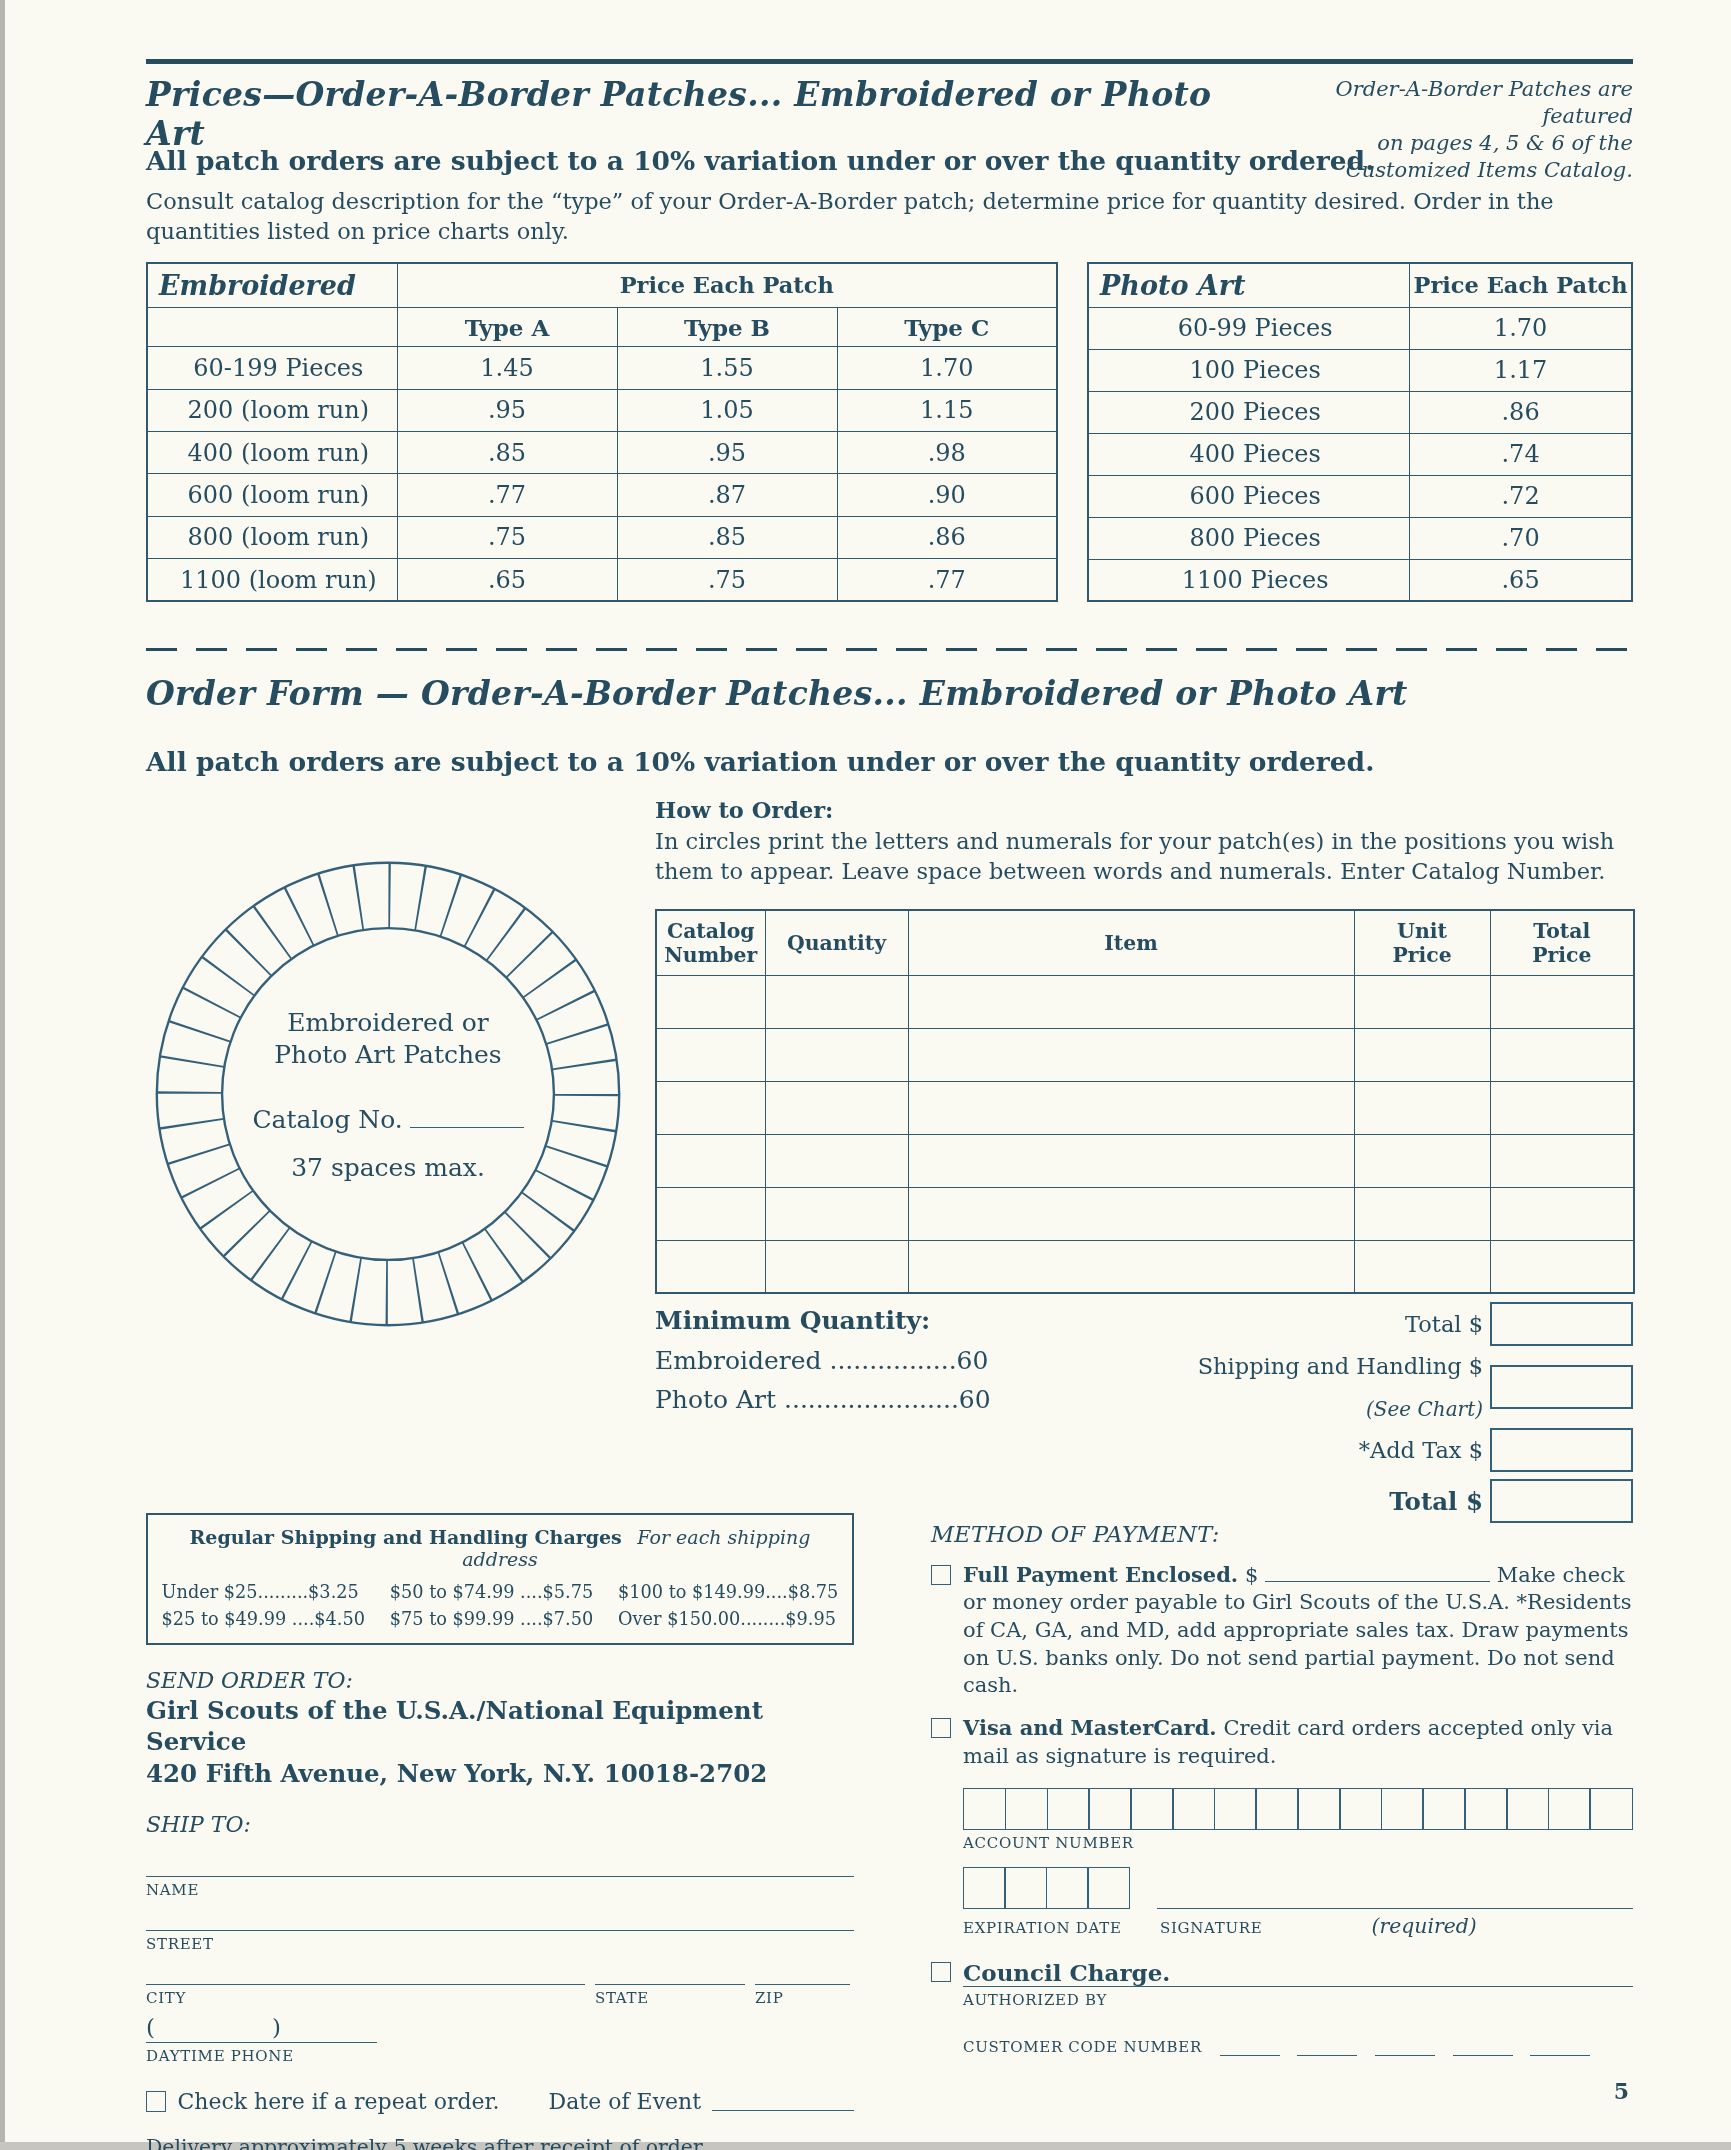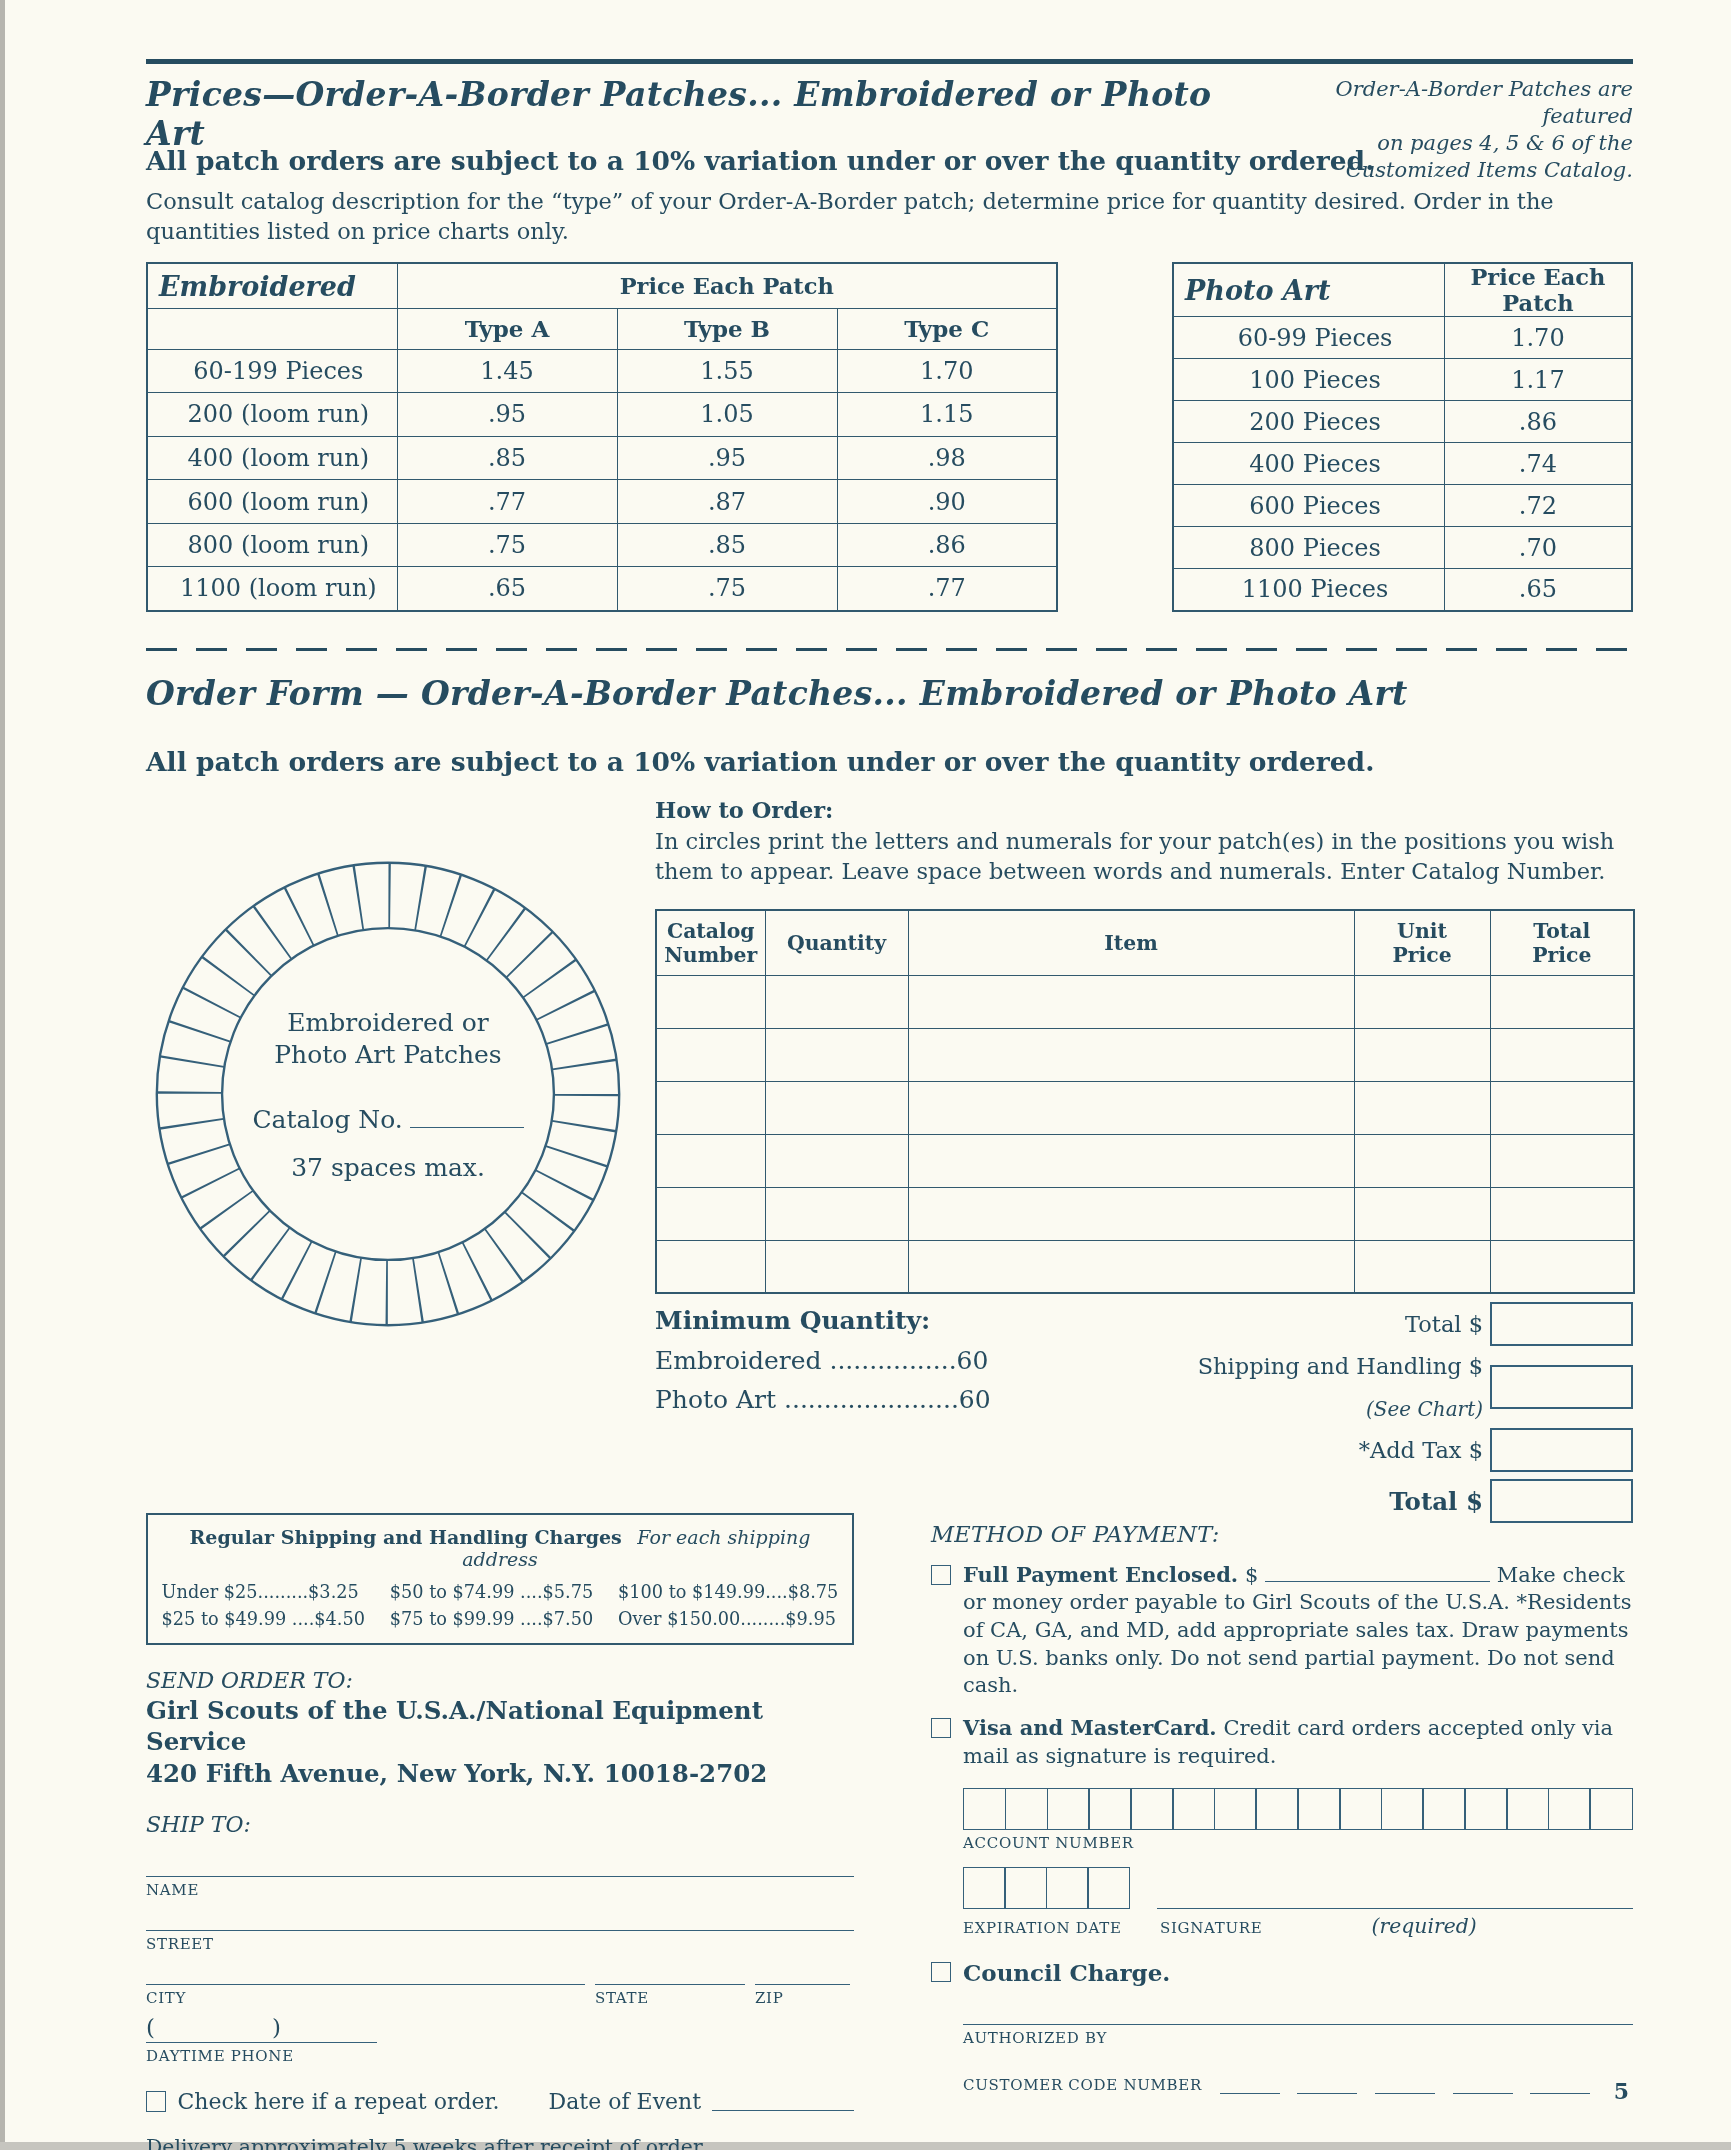--- a/index.html
+++ b/index.html
@@ -32,21 +32,21 @@
   .tables-row { position:absolute; left:146px; top:262px; width:1487px; display:flex; justify-content:space-between; }
   table.ptable { border-collapse:collapse; border:2.4px solid var(--border); }
   table.ptable th, table.ptable td { border:1.4px solid var(--border); font-size:24px; color:var(--ink); }
   .ptable .t-name { font-style:italic; font-weight:bold; font-size:27px; text-align:left; padding-left:11px; }
   .ptable .t-span { font-weight:bold; font-size:22.5px; text-align:center; }
   .ptable .r-title th { height:44px; }
   .ptable .r-types th { height:39px; font-weight:bold; font-size:23px; text-align:center; }
   .ptable td.lbl { text-align:center; padding-left:12.2px; height:42px; }
   .ptable td.val { text-align:center; height:42px; }
   .ptable.emb { width:912px; }
-  .ptable.photo { width:461px; }
+  .ptable.photo { width:546px; }
 
   .dashed-divider { position:absolute; left:146px; top:648px; width:1487px; height:3.4px;
     background:repeating-linear-gradient(to right, var(--ink) 0 31px, transparent 31px 50px); }
 
   .order-title { position:absolute; left:146px; top:674px; font-size:33px; font-weight:bold; font-style:italic; letter-spacing:0.3px; }
 
   .circle-wrap { position:absolute; left:150px; top:856px; width:476px; height:476px; }
   .circle-text { position:absolute; inset:0; display:flex; flex-direction:column; align-items:center; justify-content:center; text-align:center; }
   .ct-l1, .ct-l2 { font-size:25px; line-height:1.3; }
   .ct-cat { margin-top:33px; font-size:25px; }
@@ -113,21 +113,21 @@
   .exp-boxes { display:flex; }
   .exp-boxes .digit-box { width:43px; margin-left:-1.7px; }
   .exp-boxes .digit-box:first-child { margin-left:0; }
   .sig-line { flex:1; margin-left:27px; border-bottom:1.7px solid var(--line); height:0.7px; }
   .exp-labels { display:flex; margin-top:5.4px; align-items:baseline; }
   .exp-labels .lab-exp { width:197px; }
   .required { font-style:italic; font-size:20.4px; margin-left:109px; }
   .council-row { display:flex; align-items:center; margin-top:20.4px; }
   .council-row .cbx { margin-right:11.6px; }
   .council-label { font-weight:bold; font-size:23px; }
-  .auth-block { margin-top:38px; }
+  .auth-block { }
   .code-row { display:flex; align-items:flex-end; margin-top:29px; }
   .code-label { margin-top:0;text-align:center; }
   .code-line { width:60px; border-bottom:1.7px solid var(--line); margin-left:17.7px; height:13.6px; }
 
   .page-num { position:absolute; top:2078px; right:103px; font-weight:bold; font-size:22px; }
 </style>
 </head>
 <body>
 
 <div class="page">

